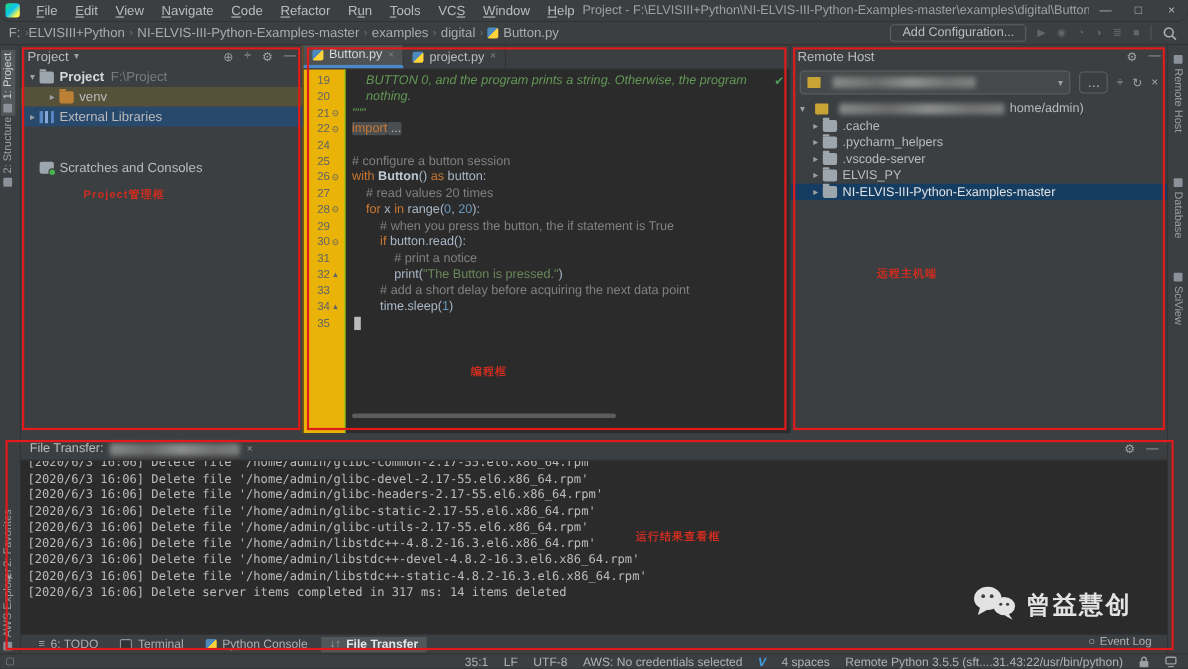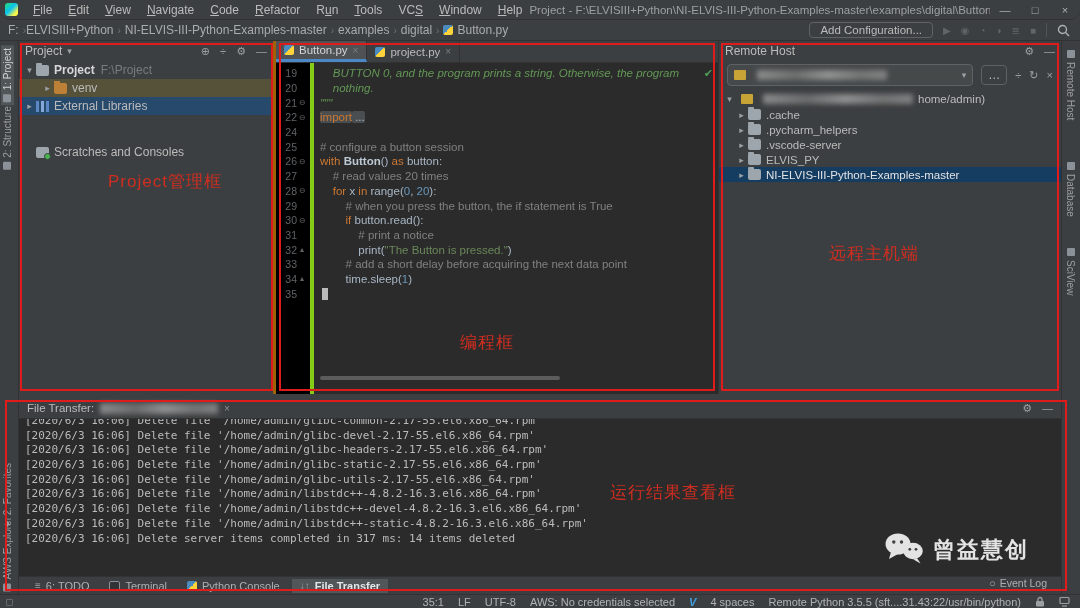--- a/index.html
+++ b/index.html
@@ -46,21 +46,21 @@
   .mini-sq{width:8px;height:8px;background:#8a9199;border-radius:1px;flex:none;}
   .mini-star{color:#9da0a3;font-size:9px;}
 
   
   .panel-header{height:20px;display:flex;align-items:center;padding:0 6px;color:#bbbbbb;font-size:12px;}
   .ph-icons{margin-left:auto;display:flex;align-items:center;gap:10px;color:#9da0a3;font-size:11px;}
   .dd{color:#9da0a3;font-size:9px;margin-left:5px;}
 
   
   #project-panel{position:absolute;left:19px;top:41px;width:257px;height:353px;background:#3c3f41;
-                 border-right:3px solid #a16207;}
+                 border-right:1px solid #a16207;}
   .tree-row{height:18px;display:flex;align-items:center;font-size:12px;color:#bbbbbb;white-space:nowrap;}
   .tree-arrow{width:13px;color:#9da0a3;font-size:9px;text-align:center;flex:none;}
   .ti{width:13px;height:11px;margin-right:5px;flex:none;position:relative;}
   .ti-folder{background:#9da6ad;border-radius:1px 2px 2px 2px;}
   .ti-folder::before{content:"";position:absolute;left:0;top:-2px;width:6px;height:2px;background:#9da6ad;border-radius:1px 1px 0 0;}
   .ti-folder-excluded{background:#bc8136;border-radius:1px 2px 2px 2px;}
   .ti-folder-excluded::before{content:"";position:absolute;left:0;top:-2px;width:6px;height:2px;background:#bc8136;}
   .ti-libraries{background:linear-gradient(90deg,#5c87c5 0 3px,transparent 3px 5px,#86a8d8 5px 8px,transparent 8px 10px,#5c87c5 10px 13px);}
   .ti-scratches{background:#9da6ad;border-radius:2px;}
   .ti-scratches::after{content:"";position:absolute;right:-2px;bottom:-2px;width:5px;height:5px;border-radius:50%;
@@ -73,21 +73,21 @@
   .row-remote-selected{background:#153c61;color:#e0e2e4;}
 
   
   #editor-panel{position:absolute;left:276px;top:41px;width:442px;height:353px;background:#2b2b2b;}
   #editor-tabs{height:22px;background:#3c3f41;display:flex;align-items:flex-end;border-bottom:1px solid #323232;}
   .etab{height:21px;display:flex;align-items:center;gap:5px;padding:0 8px;font-size:11.5px;color:#bbbbbb;
         background:#3c3f41;border-right:1px solid #323232;}
   .etab.active{background:#4e5254;border-bottom:3px solid #4a88c7;color:#d3d5d7;}
   .etab-close{color:#7b7e81;font-size:10px;}
   #editor-body{position:absolute;left:0;top:22px;right:0;bottom:0;display:flex;overflow:hidden;}
-  #gutter{width:38px;background:#000000;border-right:4px solid #84cc16;padding-top:3px;flex:none;}
+  #gutter{width:38px;background:#eab308;border-right:1px solid #84cc16;padding-top:3px;flex:none;}
   .gut-row{height:14.7px;display:flex;align-items:center;justify-content:flex-end;
            color:#606366;font-size:10.5px;padding-right:3px;}
   .gut-num{min-width:16px;text-align:right;}
   .gut-fold{width:10px;text-align:center;color:#606366;font-size:8px;}
   .gut-spacer{width:10px;}
   #code-lines{flex:1;padding:3px 0 0 6px;overflow:hidden;}
   .code-row{height:14.7px;white-space:pre;font-size:11.5px;color:#a9b7c6;display:flex;align-items:center;}
   .code-row span{white-space:pre;}
   .tok-doc{color:#629755;font-style:italic;}
   .tok-kw{color:#cc7832;}
@@ -141,22 +141,22 @@
   
   #statusbar{position:absolute;left:0;top:594px;width:1080px;height:14px;background:#3c3f41;
              border-top:1px solid #323232;display:flex;align-items:center;font-size:11px;color:#b0b3b5;}
   #switcher-icon{margin-left:5px;color:#8a8d8f;font-size:9px;}
   #status-right{margin-left:auto;display:flex;align-items:center;gap:14px;padding-right:10px;white-space:nowrap;}
   .v-icon{color:#3f9fe0;font-weight:bold;font-style:italic;}
   .sb-svg{display:flex;align-items:center;}
 
   
   .anno-box{position:absolute;border:2px solid #e01b1b;pointer-events:none;z-index:50;}
-  .anno-label{position:absolute;color:#cf2d20;font-weight:normal;z-index:51;pointer-events:none;
-              font-size:17px;letter-spacing:1px;margin-left:32px;}
+  .anno-label{position:absolute;color:#cf2d20;font-weight:bold;z-index:51;pointer-events:none;
+              font-size:10px;letter-spacing:1px;}
 
   
   #watermark{position:absolute;left:884px;top:532px;display:flex;align-items:center;gap:9px;z-index:40;}
   #watermark-text{font-size:22px;font-weight:bold;color:#e3e3e3;letter-spacing:2px;}
 </style>
 </head>
 <body>
 
 <div id="app">
 

